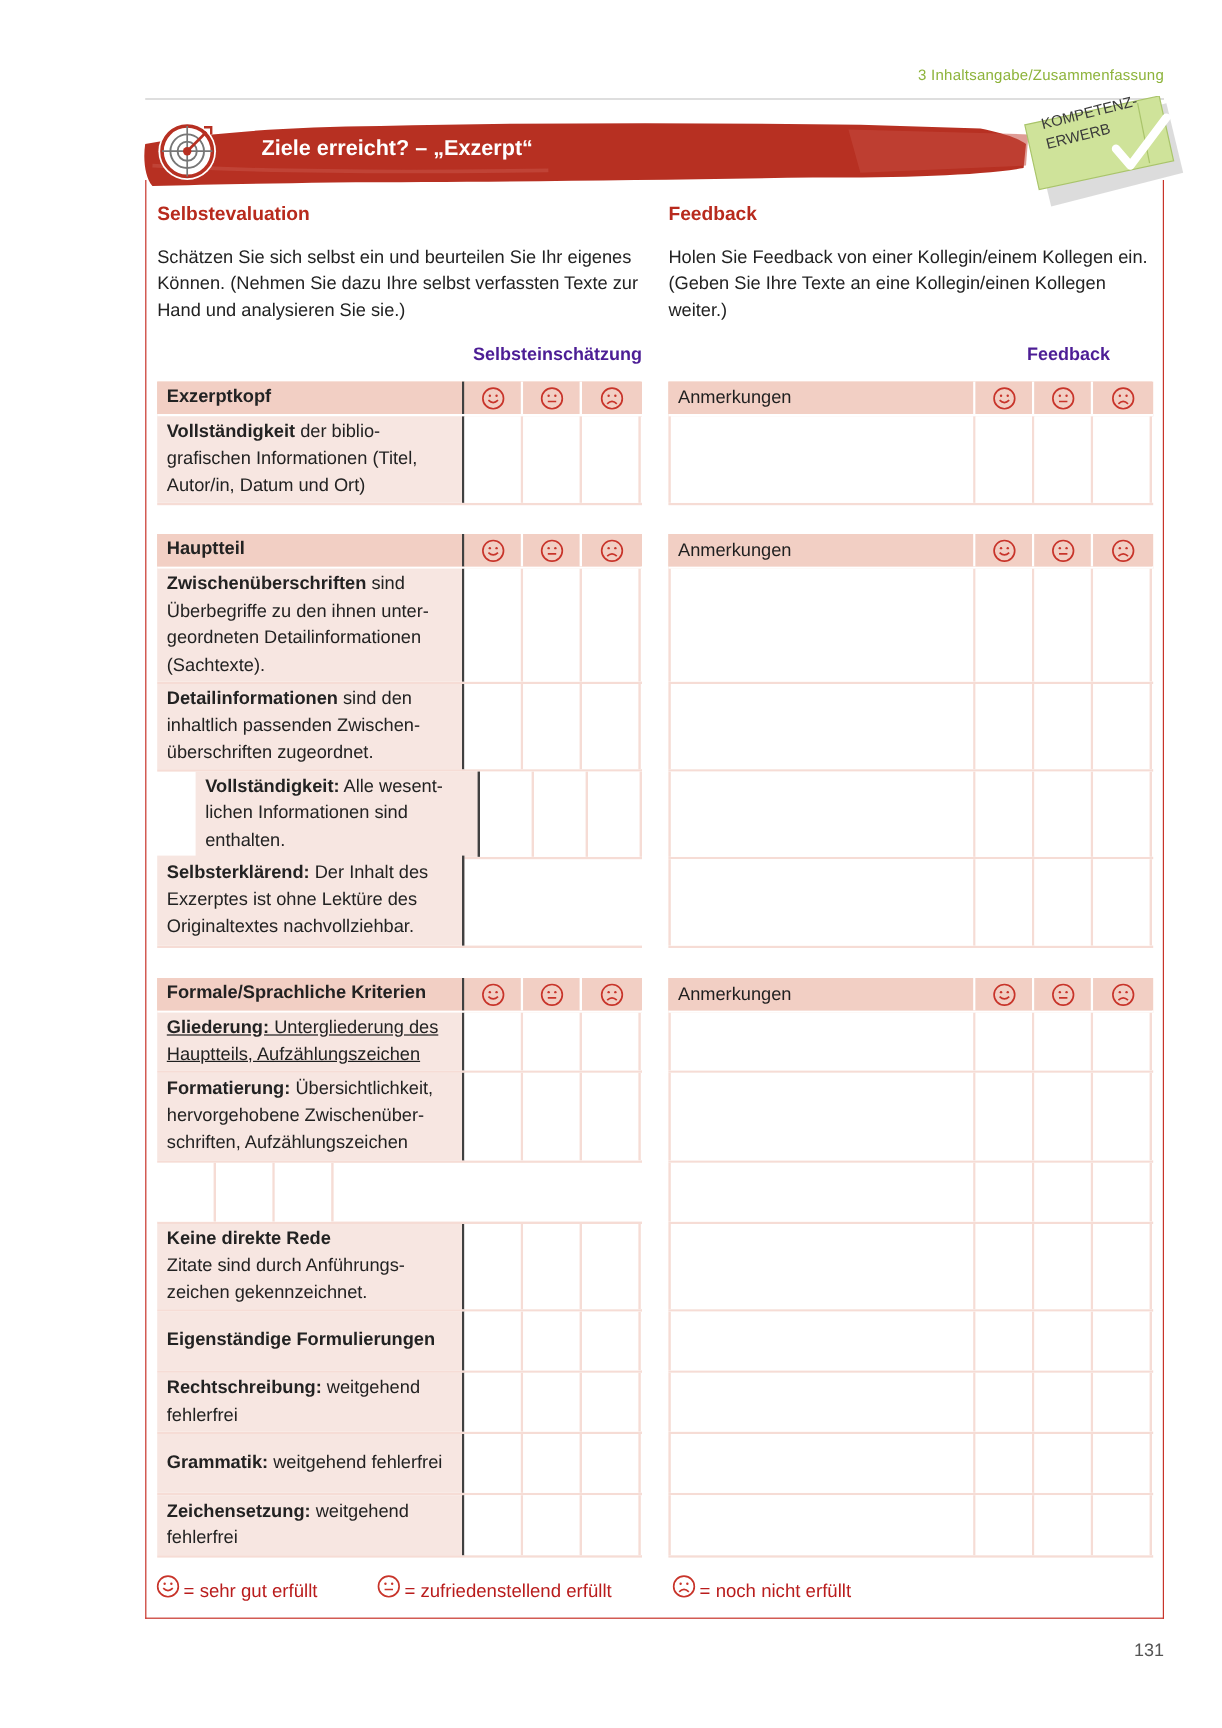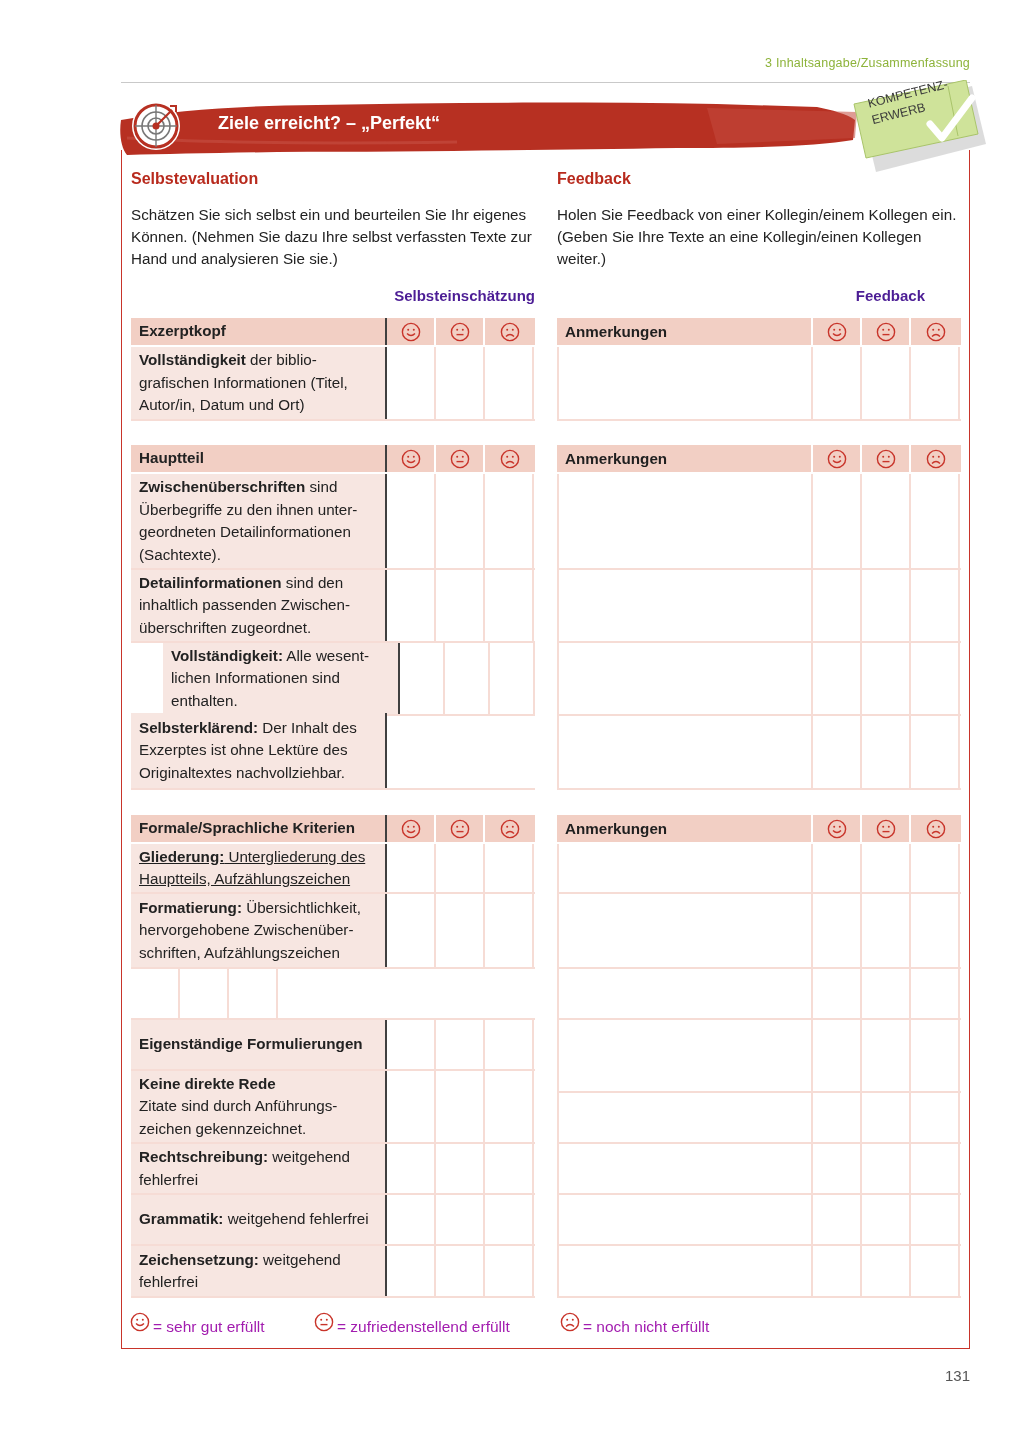--- a/index.html
+++ b/index.html
@@ -25,28 +25,28 @@
   .intro { margin-top: 12px; font-size: 15.2px; line-height: 22px; color: #222; font-family: "Liberation Sans", sans-serif; height: 66px; }
   .rating-caption { position: absolute; top: 117px; right: 0; font-size: 15px; font-weight: bold; color: #4c1d95; font-family: "Liberation Sans", sans-serif; }
   .col-right .rating-caption { right: 36px; }
 
   .tbl { position: absolute; width: 404px; }
   .row { display: flex; border-bottom: 2px solid #f6dcd5; }
   .row.header { background: #f2cfc4; height: 29px; border-bottom: 2px solid #fff; }
   .cell-label { width: 256px; padding: 4px 8px; background: #f7e6e1; font-size: 15.2px; line-height: 22.5px; font-family: "Liberation Sans", sans-serif; color: #222; display: flex; flex-direction: column; justify-content: center; border-right: 2px solid #404040; }
   .row.header .cell-label { background: #f2cfc4; font-weight: bold; padding: 2px 8px; }
   .cell-remark { width: 256px; background: #fff; border-left: 2px solid #f6dcd5; border-right: 2px solid #f6dcd5; }
-  .row.header .cell-remark { background: #f2cfc4; border-left: none; font-weight: bold; padding: 2px 8px; font-size: 15.2px; font-family: "Liberation Sans", sans-serif; display: flex; align-items: center; border-right: 2px solid #fff; }
+  .row.header .cell-remark { background: #f2cfc4; border-left: none; font-weight: normal; padding: 2px 8px; font-size: 15.2px; font-family: "Liberation Sans", sans-serif; display: flex; align-items: center; border-right: 2px solid #fff; }
   .cell-rate { width: 49px; background: #fff; border-right: 2px solid #f6dcd5; display: flex; align-items: center; justify-content: center; }
   .row.header .cell-rate { background: #f2cfc4; border-right: 2px solid #fff; }
   .row.header .cell-rate:last-child { border-right: none; }
   b { font-weight: bold; }
 
   .smiley { width: 20px; height: 20px; display: block; }
-  .legend { position: absolute; top: 1316px; left: 130px; width: 830px; height: 28px; font-size: 15.5px; font-family: "Liberation Sans", sans-serif; color: #a21caf; }
+  .legend { position: absolute; top: 1316px; left: 130px; width: 830px; height: 28px; font-size: 15.5px; font-family: "Liberation Sans", sans-serif; color: #b91c1c; }
   .legend-item { position: absolute; top: 0; display: flex; align-items: flex-end; }
   .legend-item .smiley { margin-right: 3px; position: relative; top: -4px; }
   .page-number { position: absolute; right: 48px; top: 1367px; font-size: 15px; color: #555; font-family: "Liberation Sans", sans-serif; }
 </style>
 </head>
 <body>
 
 <div class="running-head">3  Inhaltsangabe/Zusammenfassung</div>
 <div class="head-rule"></div>
 
@@ -61,21 +61,21 @@
   <circle cx="26" cy="26" r="24" fill="#fff"></circle>
   <circle cx="26" cy="26" r="21" fill="none" stroke="#b73022" stroke-width="3"></circle>
   <circle cx="26" cy="26" r="14" fill="none" stroke="#777" stroke-width="1.6"></circle>
   <circle cx="26" cy="26" r="8" fill="none" stroke="#777" stroke-width="1.6"></circle>
   <line x1="26" y1="5" x2="26" y2="47" stroke="#777" stroke-width="1.4"></line>
   <line x1="5" y1="26" x2="47" y2="26" stroke="#777" stroke-width="1.4"></line>
   <circle cx="26" cy="26" r="3.5" fill="#b73022"></circle>
   <line x1="26" y1="26" x2="42" y2="10" stroke="#b73022" stroke-width="2.2"></line>
   <path d="M40 6 L46 6 L46 12" fill="none" stroke="#b73022" stroke-width="2"></path>
 </svg>
-<div class="banner-title">Ziele erreicht? – „Perfekt“</div>
+<div class="banner-title">Ziele erreicht? – „Exzerpt“</div>
 
 <svg class="badge" viewBox="0 0 140 96">
   <path d="M14 34 L 124 6 L 138 64 L 28 92 Z" fill="#9a9a9a" opacity="0.35"></path>
   <path d="M6 24 L 118 0 L 130 54 L 18 78 Z" fill="#cfe39a" stroke="#a9c46a" stroke-width="1"></path>
   <line x1="100" y1="6" x2="110" y2="56" stroke="#a9c46a" stroke-width="1"></line>
   <path d="M82 44 L 94 58 L 124 18" fill="none" stroke="#ffffff" stroke-width="7" stroke-linecap="round" stroke-linejoin="round"></path>
 </svg>
 <div class="badge-text">
   <div>KOMPETENZ-</div>
   <div>ERWERB</div>
@@ -322,31 +322,31 @@
         </div>
         <div class="cell-rate"></div>
         <div class="cell-rate"></div>
         <div class="cell-rate"></div>
       </div>
       <div class="row" style="height: 51px;">
         <div class="cell-rate"></div>
         <div class="cell-rate"></div>
         <div class="cell-rate"></div>
       </div>
+      <div class="row" style="height: 73px;">
+        <div class="cell-label">
+          <div><b>Keine direkte Rede</b><span style="display: block;">Zitate sind durch Anführungs­zeichen gekennzeichnet.</span></div>
+        </div>
+        <div class="cell-rate"></div>
+        <div class="cell-rate"></div>
+        <div class="cell-rate"></div>
+      </div>
       <div class="row" style="height: 51px;">
         <div class="cell-label">
           <div><b>Eigenständige Formulierungen</b><span></span></div>
-        </div>
-        <div class="cell-rate"></div>
-        <div class="cell-rate"></div>
-        <div class="cell-rate"></div>
-      </div>
-      <div class="row" style="height: 73px;">
-        <div class="cell-label">
-          <div><b>Keine direkte Rede</b><span style="display: block;">Zitate sind durch Anführungs­zeichen gekennzeichnet.</span></div>
         </div>
         <div class="cell-rate"></div>
         <div class="cell-rate"></div>
         <div class="cell-rate"></div>
       </div>
       <div class="row" style="height: 51px;">
         <div class="cell-label">
           <div><b>Rechtschreibung:</b><span> weitgehend fehlerfrei</span></div>
         </div>
         <div class="cell-rate"></div>

